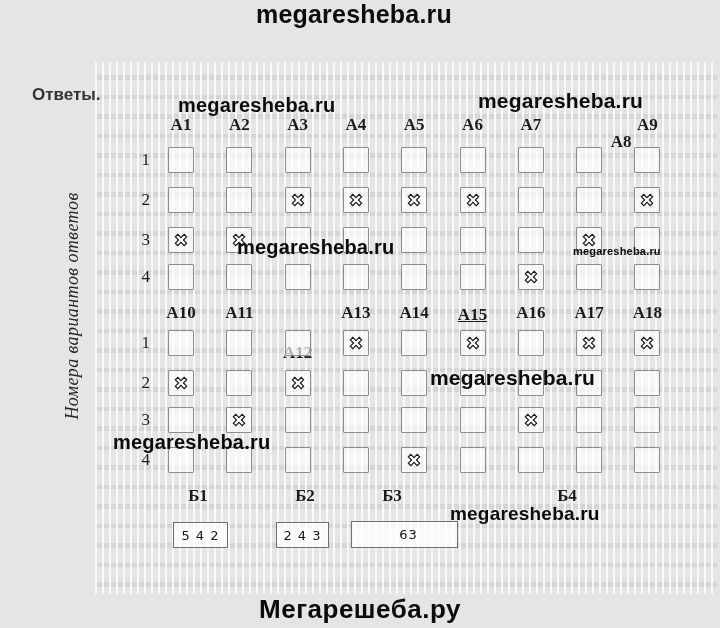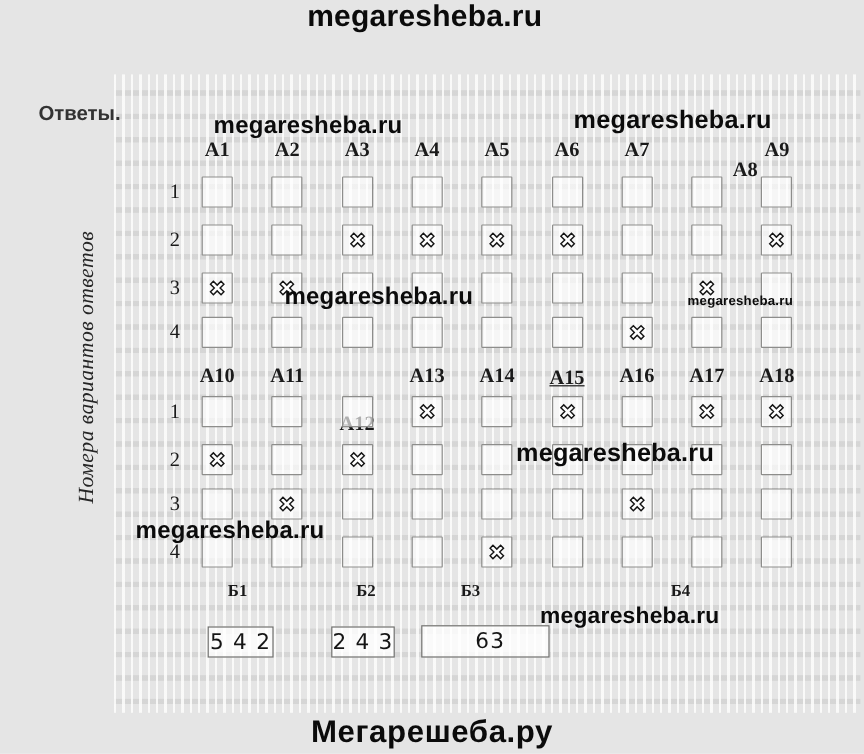--- a/index.html
+++ b/index.html
@@ -75,30 +75,30 @@
     background:rgba(255,255,255,0.65);
     box-sizing:border-box;
     display:flex;align-items:center;justify-content:center;
     border-radius:1px;
   }
   .cell svg{display:block;}
 
   .b-label{
     position:absolute;top:486px;
     transform:translateX(-50%);
-    font-weight:bold;font-size:14px;color:#1a1a1a;
+    font-weight:bold;font-size:17px;color:#1a1a1a;
   }
   .b-box{
     position:absolute;
     border:1.4px solid #6f6f6d;
     background:rgba(255,255,255,0.8);
     box-sizing:border-box;
     display:flex;align-items:center;justify-content:center;
     font-family:"DejaVu Sans", sans-serif;
-    font-size:18px;color:#151515;letter-spacing:1px;
+    font-size:13px;color:#151515;letter-spacing:1px;
   }
   .b-box-1{left:173px;top:522px;width:55px;height:26px;}
   .b-box-2{left:276px;top:522px;width:53px;height:26px;}
   .b-box-3{left:351px;top:521px;width:107px;height:27px;padding-left:40px;}
   .b-box-3 .val{transform:translateX(-16px);}
   .b-box-4{left:506px;top:524px;width:104px;height:26px;}
   .b-box-4 .val{transform:translateX(-4px);}
 </style>
 </head>
 <body>

